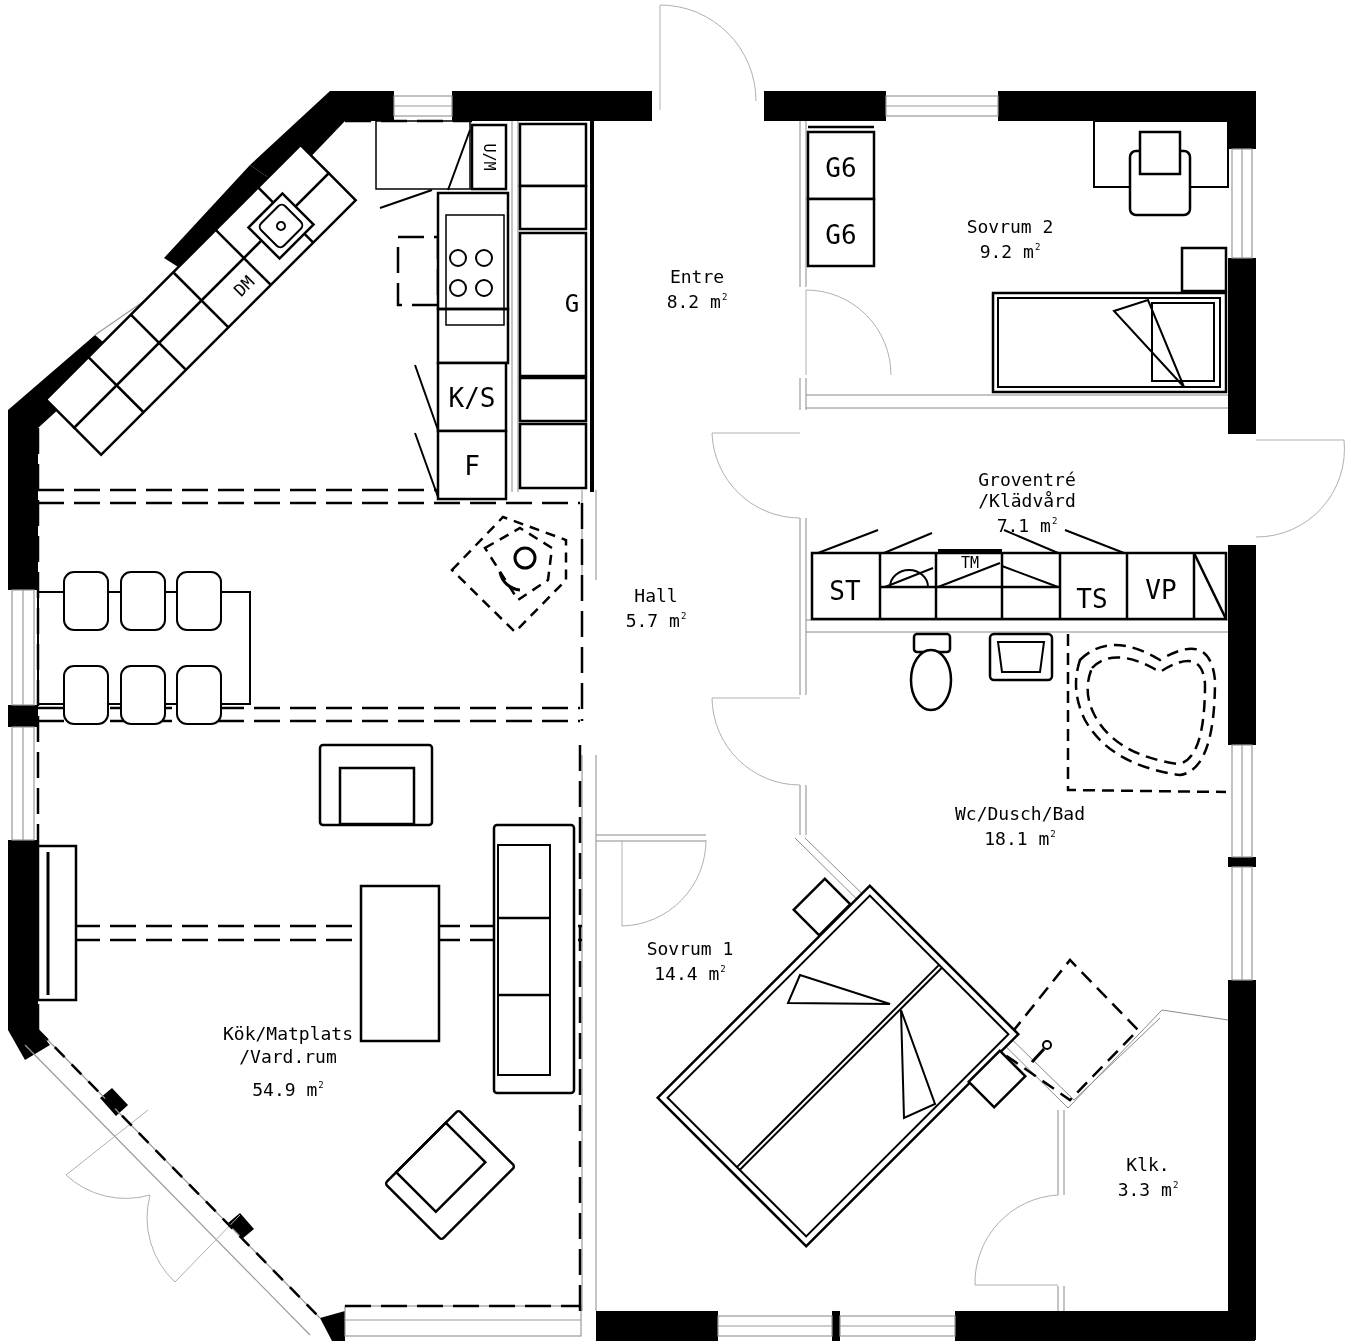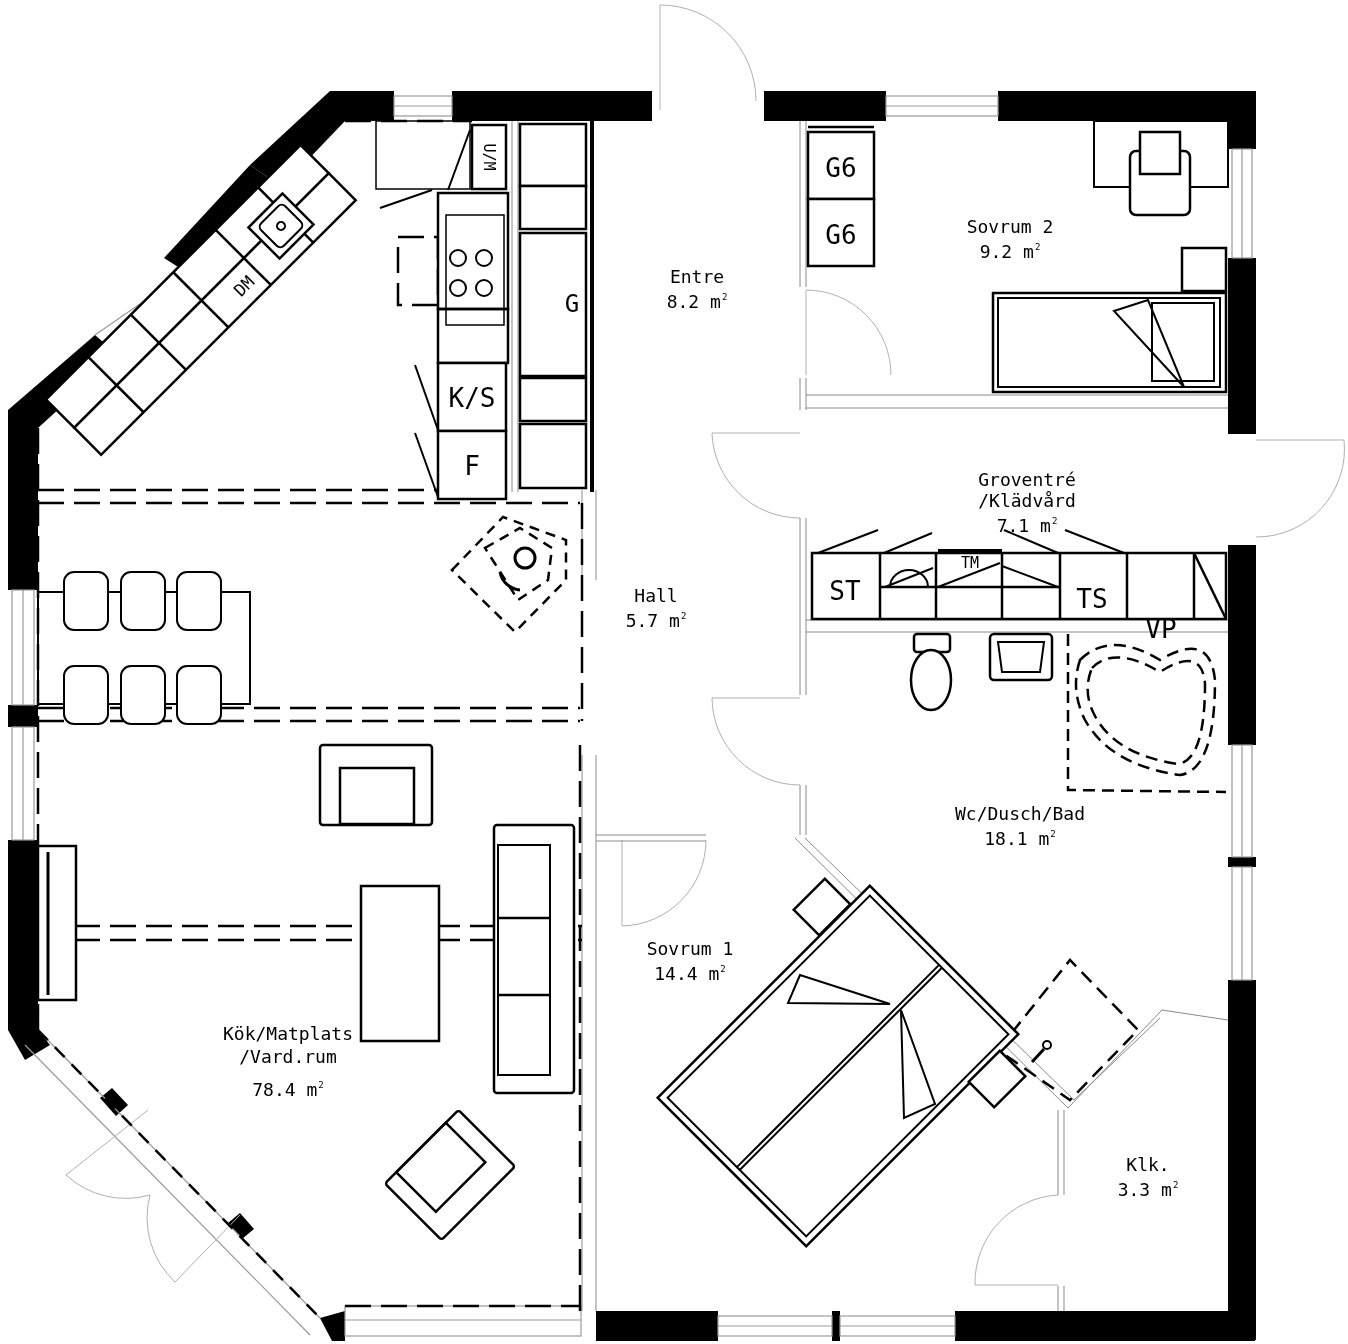--- a/index.html
+++ b/index.html
@@ -357,31 +357,31 @@
 </div>
 
 <div class="lbl" style="left:690px;top:938px;">
   <div>Sovrum 1</div>
   <div><span>14.4</span> <span>m</span><sup>2</sup></div>
 </div>
 
 <div class="lbl" style="left:288px;top:1022px;line-height:23px;">
   <div>Kök/Matplats</div>
   <div>/Vard.rum</div>
-  <div style="margin-top:6px;"><span>78.4</span> <span>m</span><sup>2</sup></div>
+  <div style="margin-top:6px;"><span>54.9</span> <span>m</span><sup>2</sup></div>
 </div>
 
 <div class="lbl" style="left:1148px;top:1154px;">
   <div>Klk.</div>
   <div><span>3.3</span> <span>m</span><sup>2</sup></div>
 </div>
 
 <div class="tag rot sm" style="left:489px;top:157px;">U/M</div>
 <div class="tag big" style="left:572px;top:304px;">G</div>
 <div class="tag" style="left:472px;top:398px;">K/S</div>
 <div class="tag" style="left:472px;top:466px;">F</div>
 <div class="tag rotd" style="left:244px;top:286px;">DM</div>
 <div class="tag" style="left:841px;top:168px;">G6</div>
 <div class="tag" style="left:841px;top:235px;">G6</div>
 <div class="tag" style="left:845px;top:591px;">ST</div>
 <div class="tag sm" style="left:970px;top:563px;">TM</div>
 <div class="tag" style="left:1092px;top:599px;">TS</div>
-<div class="tag" style="left:1161px;top:590px;margin-top:39px;">VP</div>
+<div class="tag" style="left:1161px;top:590px;">VP</div>
 
 </body></html>

